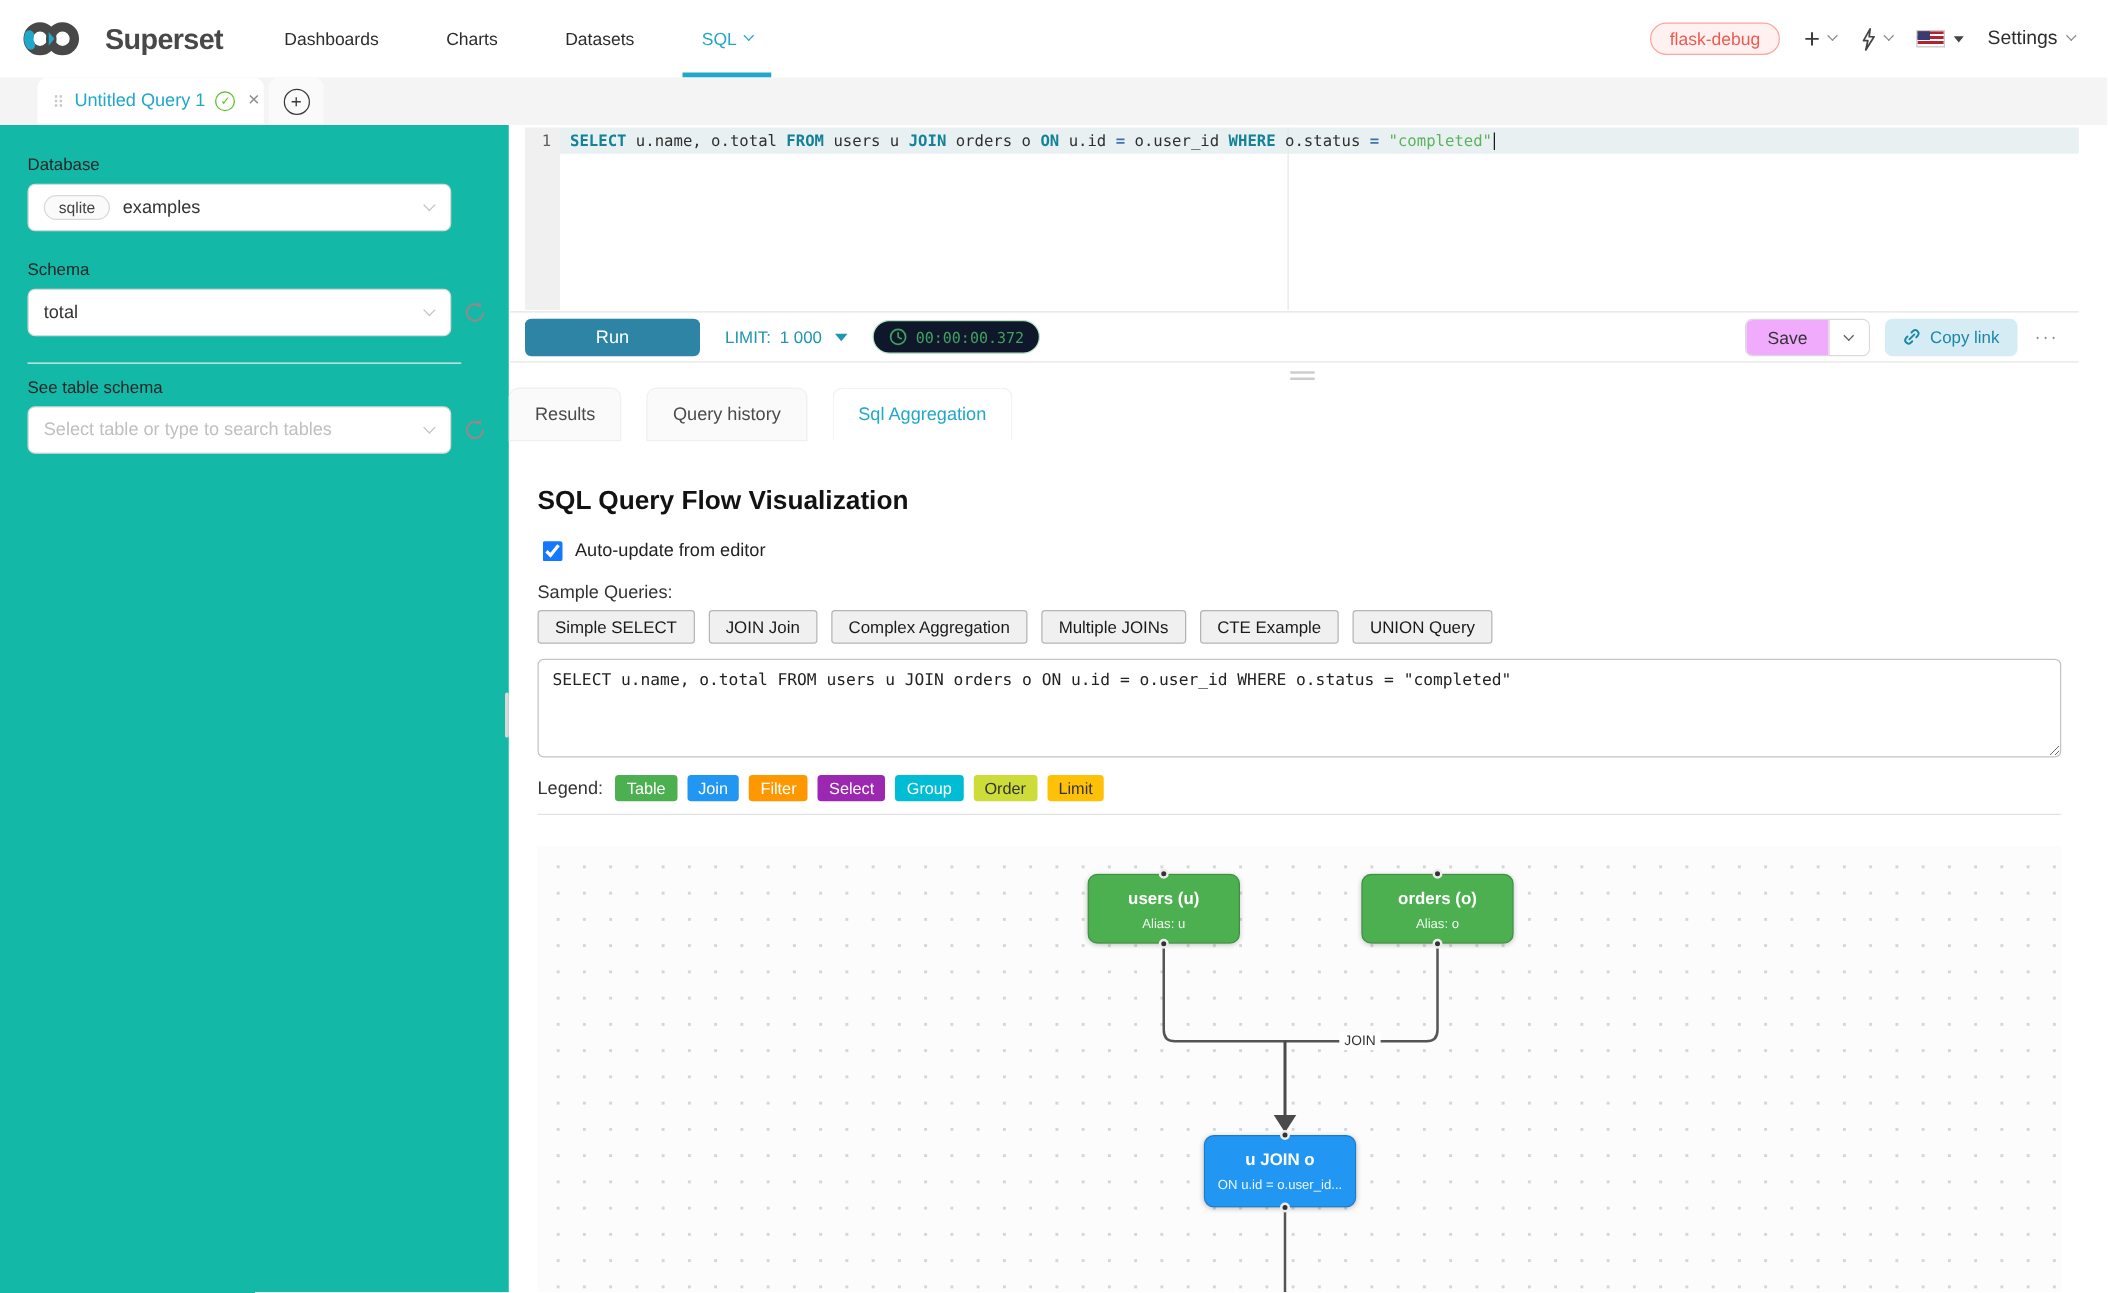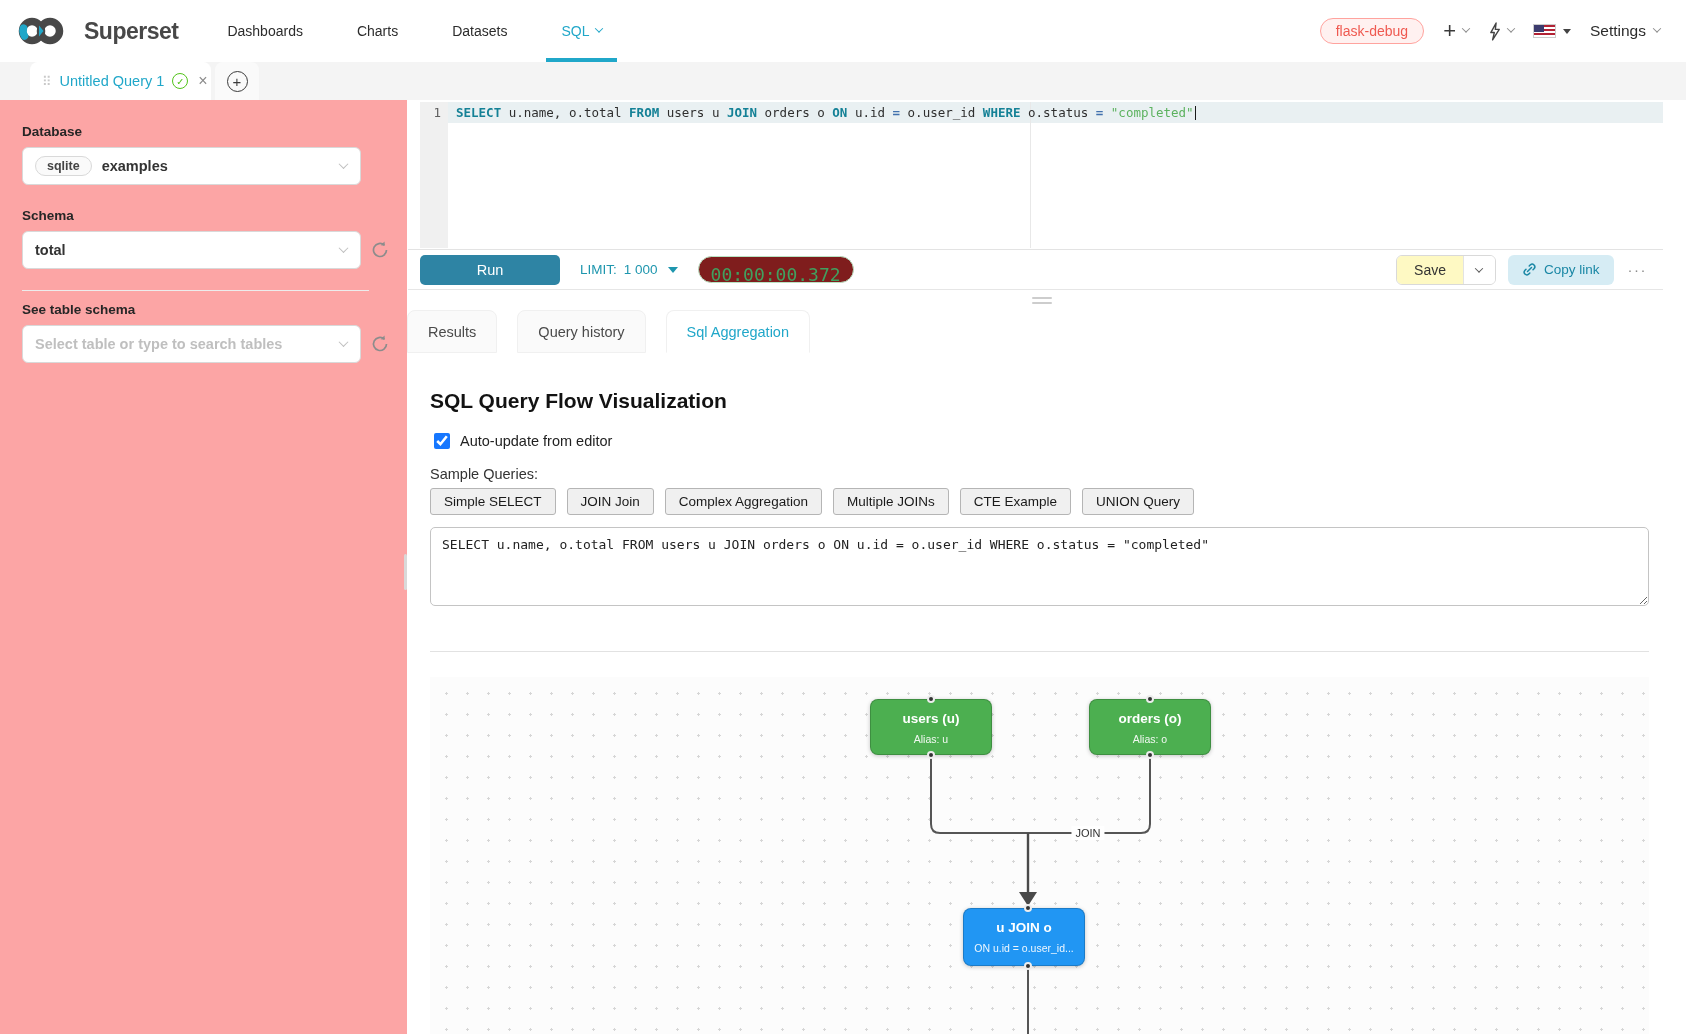--- a/index.html
+++ b/index.html
@@ -33,21 +33,21 @@
   .tabstrip { position:absolute; top:62px; left:0; right:0; height:38px; background:#f4f4f4; display:flex; }
   .query-tab { margin-left:30px; width:181px; background:#fff; border-radius:8px 8px 0 0; display:flex; align-items:center; gap:8px; padding:0 12px; cursor:pointer; }
   .tab-drag { color:#c9c9c9; font-size:13px; }
   .query-tab-title { color:#20a7c9; font-size:14.5px; white-space:nowrap; }
   .check-circle { width:16px; height:16px; border:1.5px solid #52c41a; border-radius:50%; color:#52c41a; font-size:9.5px; display:flex; align-items:center; justify-content:center; flex:0 0 auto; }
   .tab-close { color:#8c8c8c; font-size:16px; margin-left:2px; cursor:pointer; }
   .plus-tab { margin-left:4px; width:44px; background:#fafafa; border-radius:8px 8px 0 0; display:flex; align-items:center; justify-content:center; cursor:pointer; }
   .circled-plus { width:21px; height:21px; border:1.6px solid #3a3a3a; border-radius:50%; color:#3a3a3a; font-size:15px; line-height:1; display:flex; align-items:center; justify-content:center; }
 
   
-  .sidebar { position:absolute; top:100px; left:0; width:407px; bottom:0; background:#fca5a5; padding:14px 0 18px 22px;font-weight:bold; }
+  .sidebar { position:absolute; top:100px; left:0; width:407px; bottom:0; background:#14b8a6; padding:14px 0 18px 22px; }
   .field-label { font-size:13.5px; color:#262626; margin:10px 0 8px; }
   .select-row { display:flex; align-items:center; gap:9px; }
   .sel { position:relative; width:339px; height:38px; border:1px solid #d9d9d9; border-radius:6px; display:flex; align-items:center; gap:10px; padding:0 30px 0 12px; background:#fff; cursor:pointer; }
   .sel .chev { position:absolute; right:13px; color:#bfbfbf; margin-top:-2px; }
   .engine-pill { border:1px solid #d9d9d9; background:#fafafa; border-radius:12px; font-size:12.5px; color:#444; padding:2px 11px; }
   .sel-value { font-size:14.5px; color:#333; }
   .sel-placeholder { font-size:14.5px; color:#bfbfbf; white-space:nowrap; }
   .refresh-btn { width:20px; height:20px; color:#8c8c8c; cursor:pointer; flex:0 0 auto; }
   .side-divider { width:347px; height:1px; background:#ececec; margin:21px 0 11px; }
   .pane-splitter { position:absolute; left:404px; top:554px; width:3px; height:36px; background:#d9d9d9; border-radius:2px; }
@@ -62,24 +62,24 @@
   .tok-op { color:#4271ae; font-weight:bold; }
   .tok-str { color:#5cb25f; }
   .tok-plain { color:#2f2f2f; }
   .editor-cursor { display:inline-block; width:1.5px; height:14px; background:#1a1a1a; vertical-align:text-bottom; margin-left:1px; }
 
   
   .toolbar { position:absolute; left:408px; top:249px; width:1255px; height:40px; border-top:1px solid #e3e3e3; background:#fff; display:flex; align-items:center; padding-left:12px; }
   .run-btn { width:140px; height:30px; background:#2e84a4; color:#fff; font-size:14.5px; border:none; border-radius:5px; cursor:pointer; display:flex; align-items:center; justify-content:center; }
   .limit-ctl { margin-left:20px; display:flex; align-items:center; gap:7px; color:#1e96ae; font-size:13.5px; cursor:pointer; }
   .limit-caret { width:0; height:0; border-left:5px solid transparent; border-right:5px solid transparent; border-top:6px solid #1e96ae; margin-left:3px; }
-  .timer-pill { margin-left:20px; height:27px; border:1px solid #b8e3c3; background:#7f1d1d; border-radius:14px; display:flex; align-items:center; gap:7px; padding:0 12px; color:#41a05f; font-family:"DejaVu Sans Mono", monospace; font-size:18px;flex-direction:column; }
+  .timer-pill { margin-left:20px; height:27px; border:1px solid #b8e3c3; background:#0f172a; border-radius:14px; display:flex; align-items:center; gap:7px; padding:0 12px; color:#41a05f; font-family:"DejaVu Sans Mono", monospace; font-size:12px; }
   .toolbar-right { margin-left:auto; display:flex; align-items:center; gap:12px; margin-right:16px; }
   .save-split { display:flex; height:30px; border:1px solid #d9d9d9; border-radius:6px; overflow:hidden; background:#fff; }
-  .save-main { padding:0 17px; display:flex; align-items:center; font-size:14px; color:#333; cursor:pointer; background:#fef9c3; border:none;text-align:center; }
+  .save-main { padding:0 17px; display:flex; align-items:center; font-size:14px; color:#333; cursor:pointer; background:#f0abfc; border:none;text-align:center; }
   .save-caret { width:32px; border-left:1px solid #e3e3e3; display:flex; align-items:center; justify-content:center; color:#595959; cursor:pointer; background:#fff; }
   .copy-link-btn { height:30px; background:#d6ecf4; border:none; border-radius:6px; color:#1a87a5; font-size:13.5px; display:flex; align-items:center; gap:7px; padding:0 14px; cursor:pointer; }
   .more-btn { color:#8c8c8c; font-size:15px; letter-spacing:1.5px; cursor:pointer; margin-left:2px; }
 
   .divider2 { position:absolute; left:408px; top:289px; width:1255px; height:1px; background:#e6e6e6; }
   .pane-handle { position:absolute; left:1032px; top:297px; width:20px; cursor:row-resize; }
   .pane-handle div { height:2px; background:#cdcdcd; border-radius:1px; margin-bottom:3px; }
 
   
   .result-tabs { position:absolute; left:407px; top:310px; display:flex; gap:20px; height:43px; }
@@ -279,20 +279,30 @@
   <div class="sample-label">Sample Queries:</div>
   <div class="sample-row">
       <button class="sample-btn">Simple SELECT</button>
       <button class="sample-btn">JOIN Join</button>
       <button class="sample-btn">Complex Aggregation</button>
       <button class="sample-btn">Multiple JOINs</button>
       <button class="sample-btn">CTE Example</button>
       <button class="sample-btn">UNION Query</button>
     </div>
   <textarea class="query-input" spellcheck="false" style="">SELECT u.name, o.total FROM users u JOIN orders o ON u.id = o.user_id WHERE o.status = "completed"</textarea>
+  <div class="legend-row">
+    <span class="legend-label">Legend:</span>
+  <span class="legend-badge" style="background: rgb(76, 175, 80); color: rgb(255, 255, 255);">Table</span>
+      <span class="legend-badge" style="background: rgb(33, 150, 243); color: rgb(255, 255, 255);">Join</span>
+      <span class="legend-badge" style="background: rgb(255, 152, 0); color: rgb(255, 255, 255);">Filter</span>
+      <span class="legend-badge" style="background: rgb(156, 39, 176); color: rgb(255, 255, 255);">Select</span>
+      <span class="legend-badge" style="background: rgb(0, 188, 212); color: rgb(255, 255, 255);">Group</span>
+      <span class="legend-badge" style="background: rgb(205, 220, 57); color: rgb(51, 51, 51);">Order</span>
+      <span class="legend-badge" style="background: rgb(255, 193, 7); color: rgb(51, 51, 51);">Limit</span>
+    </div>
   <div class="hr2"></div>
 
   <div class="flow-canvas">
     <svg class="flow-edges" width="1219" height="357">
       <path d="M501 81 L501 147 Q501 156 510 156 L598 156" fill="none" stroke="#555" stroke-width="2"></path>
       <path d="M720 81 L720 147 Q720 156 711 156 L598 156" fill="none" stroke="#555" stroke-width="2"></path>
       <path d="M598 156 L598 217" fill="none" stroke="#4a4a4a" stroke-width="2.4"></path>
       <polygon points="589,215 607,215 598,229" fill="#4a4a4a"></polygon>
       <path d="M598 292 L598 357" fill="none" stroke="#555" stroke-width="2"></path>
     </svg>

